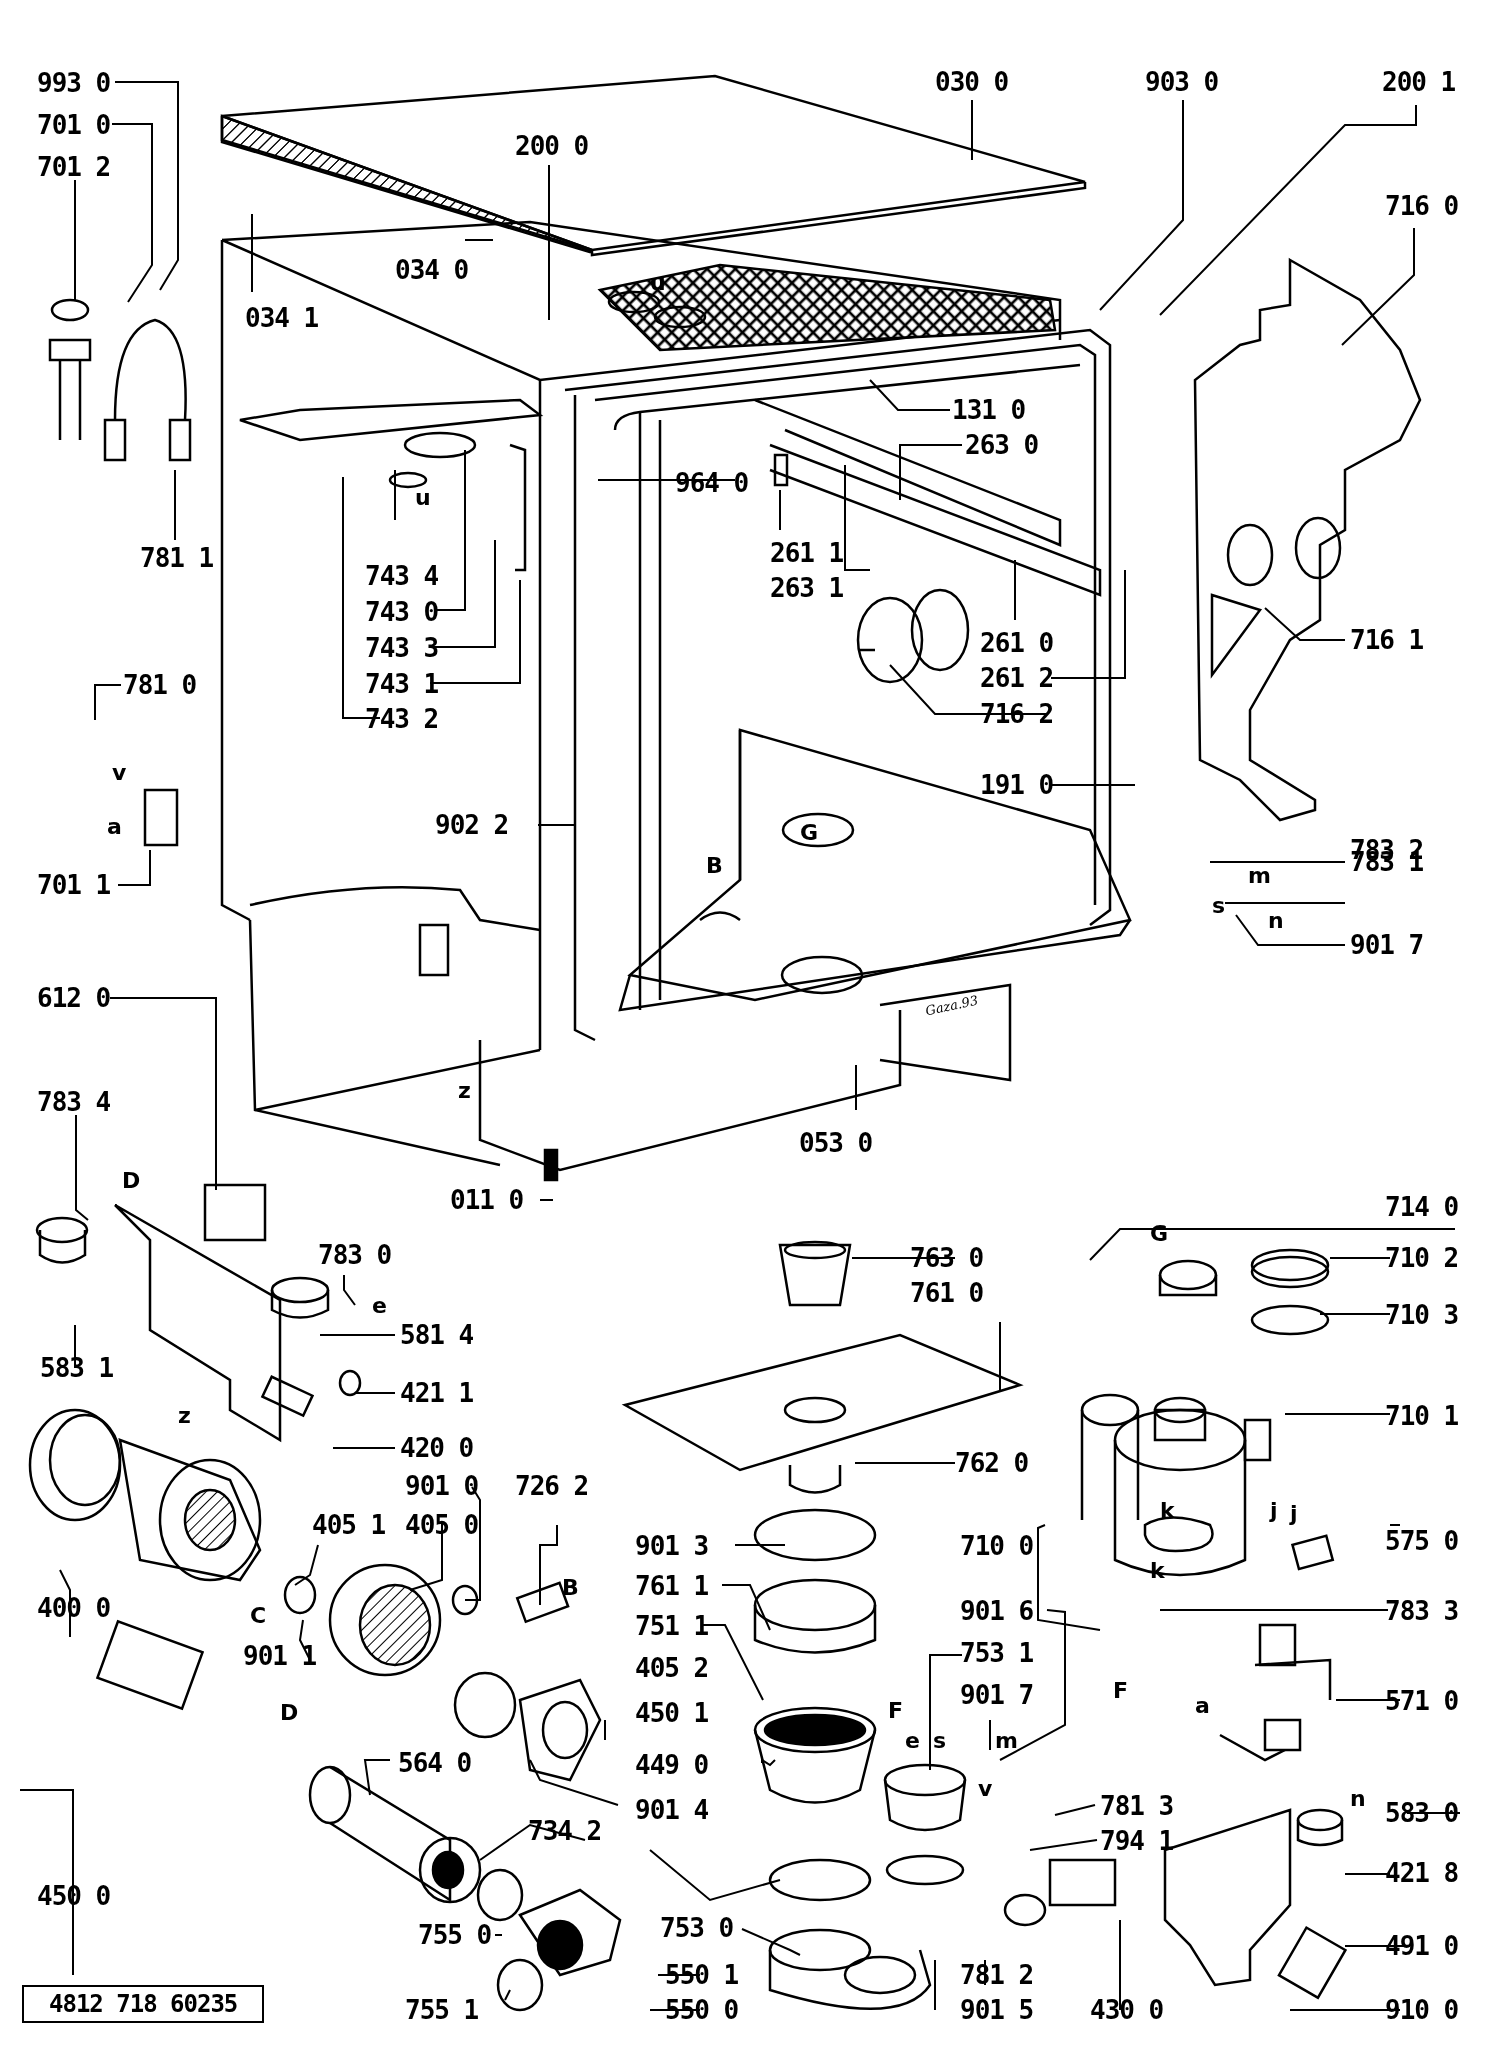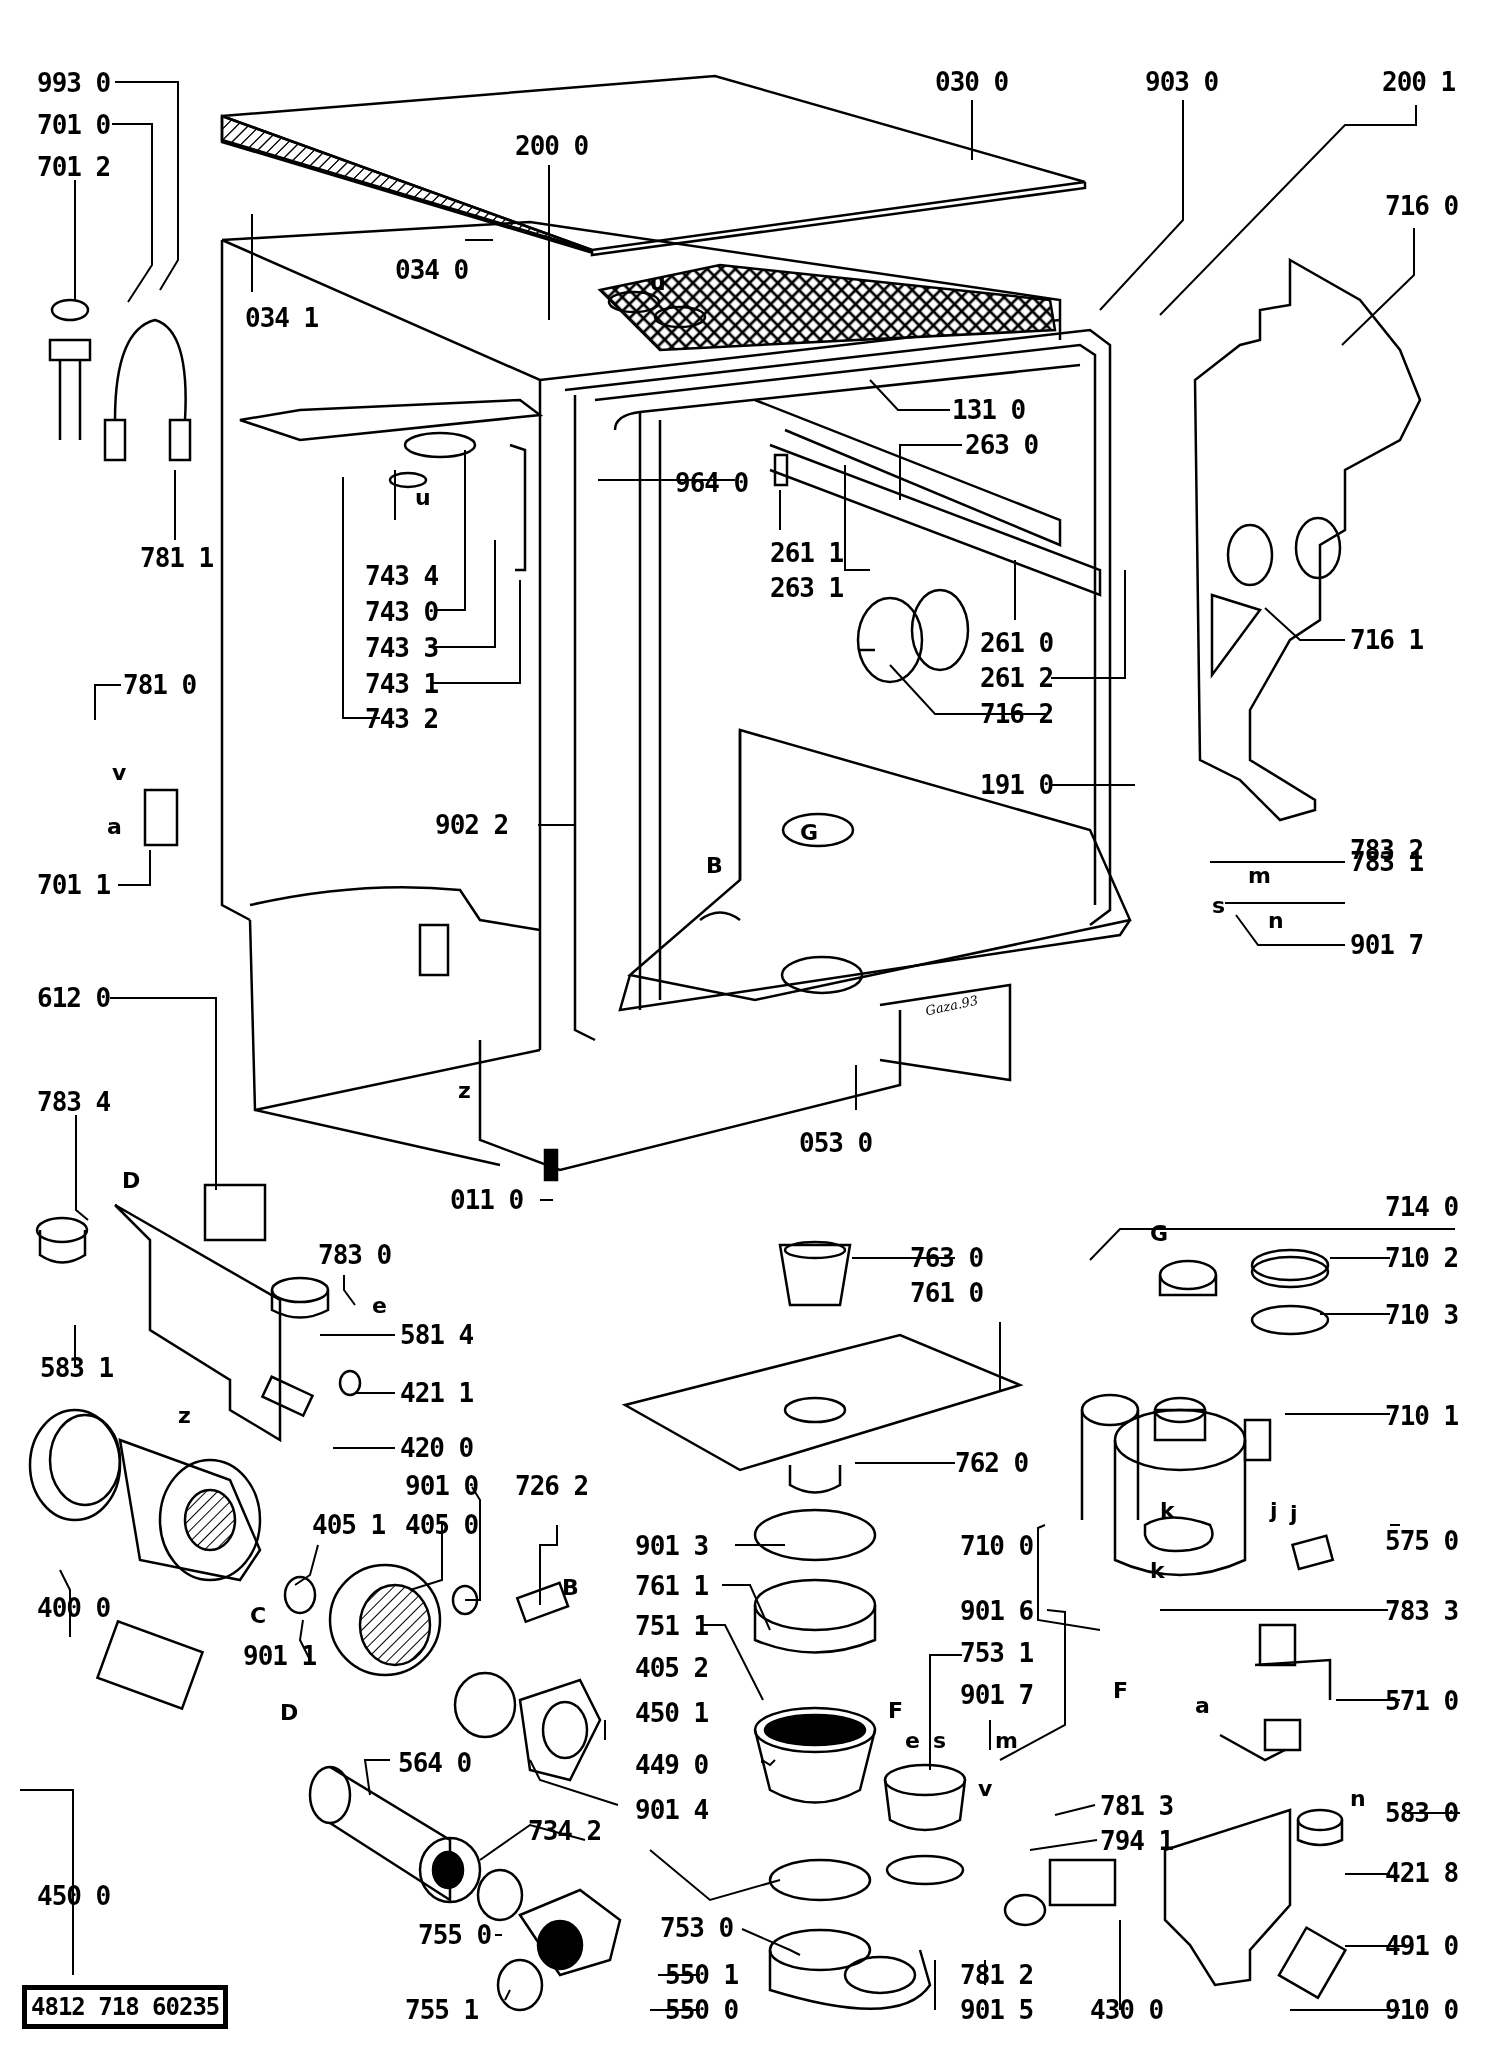--- a/index.html
+++ b/index.html
@@ -1,21 +1,21 @@
 <!DOCTYPE html>
 <html><head>
 <meta charset="utf-8">
 <style>
   html,body{margin:0;padding:0;background:#fff;}
   body{width:1500px;height:2056px;position:relative;overflow:hidden;font-family:"DejaVu Sans Mono","Liberation Mono",monospace;}
   #stage{position:absolute;left:0;top:0;width:1500px;height:2056px;}
   svg#art{position:absolute;left:0;top:0;}
   .lbl{position:absolute;font-family:"DejaVu Sans Mono","Liberation Mono",monospace;font-weight:bold;font-size:26px;color:#000;white-space:pre;letter-spacing:-1px;line-height:1;}
   .let{position:absolute;font-family:"DejaVu Sans","Liberation Sans",sans-serif;font-weight:bold;font-size:22px;color:#000;line-height:1;}
-  .docnum{position:absolute;left:22px;top:1985px;border:5px solid #000000;padding:3px 4px;font-family:"DejaVu Sans Mono","Liberation Mono",monospace;font-size:24px;font-weight:bold;letter-spacing:-1px;}
+  .docnum{position:absolute;left:22px;top:1985px;border:2px solid #000000;padding:3px 25px;font-family:"DejaVu Sans Mono","Liberation Mono",monospace;font-size:24px;font-weight:bold;letter-spacing:-1px;}
   .stamp{position:absolute;font-family:"DejaVu Serif","Liberation Serif",serif;font-style:italic;font-size:13px;transform:rotate(-12deg);}
 </style>
 </head>
 <body>
 
 <div id="stage">
 <svg id="art" width="1500" height="2056" viewBox="0 0 1500 2056" fill="none" stroke="#000" stroke-width="2.5">
   <defs>
     <pattern id="hatch" width="8" height="8" patternUnits="userSpaceOnUse" patternTransform="rotate(45)">
       <line x1="0" y1="0" x2="0" y2="8" stroke="#000" stroke-width="2"></line>

